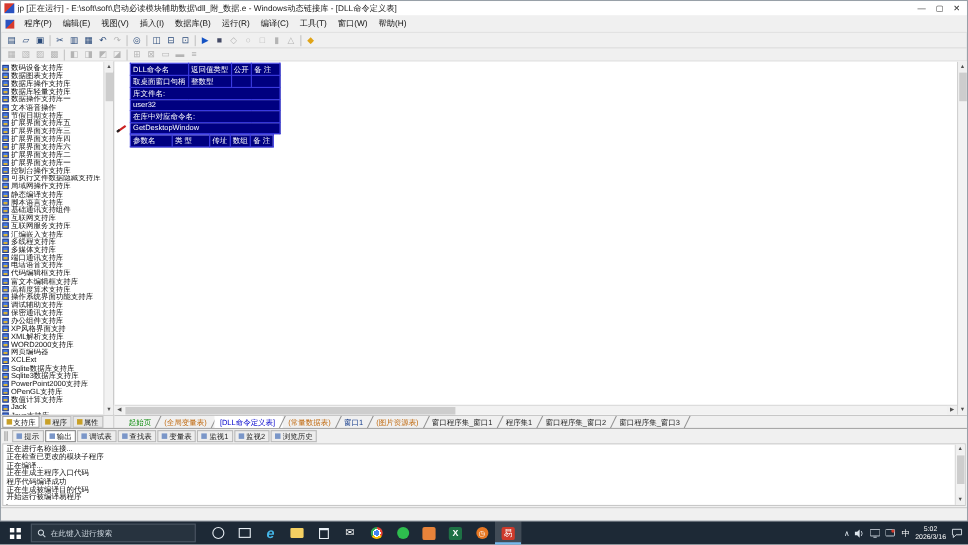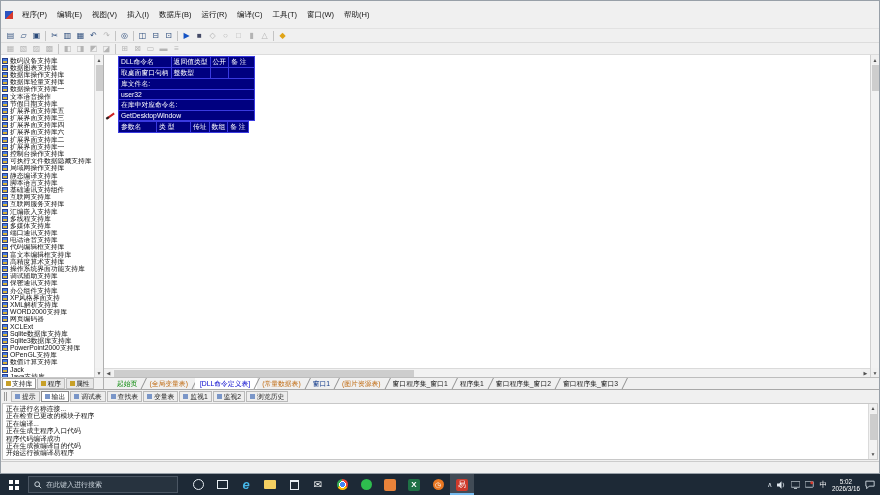--- a/index.html
+++ b/index.html
@@ -5,21 +5,21 @@
   *{margin:0;padding:0;box-sizing:border-box;}
   html,body{width:880px;height:495px;overflow:hidden;font-family:"Liberation Sans","DejaVu Sans",sans-serif;background:#fff;}
   .ide{position:absolute;left:0;top:0;right:0;bottom:21px;display:flex;flex-direction:column;background:#f0f0f0;border:1px solid #98a0a8;}
   
   .titlebar{height:13px;background:#ffffff;display:flex;align-items:center;padding:0 3px;flex:none;}
   .app-logo{width:9px;height:9px;flex:none;background:linear-gradient(135deg,#d63a2f 48%,#2b53c0 52%);margin-right:3px;}
   .title-text{font-size:7.5px;color:#1a1a1a;white-space:nowrap;overflow:hidden;}
   .t-controls{margin-left:auto;display:flex;gap:9px;padding-right:3px;flex:none;}
   .t-controls span{font-size:7.5px;color:#333;line-height:11px;}
   
-  .menubar{height:28px;display:flex;align-items:center;font-size:7.5px;color:#111;background:#f0f0f0;border-bottom:1px solid #e2e2e2;padding-left:2px;flex:none;}
+  .menubar{height:16px;display:flex;align-items:center;font-size:7.5px;color:#111;background:#f0f0f0;border-bottom:1px solid #e2e2e2;padding-left:2px;flex:none;}
   .menu-logo{width:8px;height:8px;background:linear-gradient(135deg,#2b53c0 55%,#d63a2f 55%);margin:0 4px 0 2px;flex:none;}
   .menu-item{padding:0 5px;white-space:nowrap;}
   
   .toolbar{display:flex;align-items:center;height:14px;border-bottom:1px solid #dcdcdc;padding-left:3px;flex:none;}
   .toolbar.row2{height:12px;}
   .tbtn{width:13px;height:12px;display:flex;align-items:center;justify-content:center;font-size:8px;color:#2a4a7a;font-style:normal;}
   .tbtn.dim{color:#b4b4b4;}
   .tbtn.c-run{color:#1553c4;}
   .tbtn.c-stop{color:#444a66;}
   .tbtn.c-flash{color:#e0a417;}
@@ -98,20 +98,29 @@
   .tray{margin-left:auto;display:flex;align-items:center;gap:5px;padding-right:5px;font-size:7px;}
   .tray .glyph{color:#dfe7ee;font-size:7px;}
   .ime{font-size:7.5px;color:#fff;}
   .clock{text-align:center;font-size:6.3px;line-height:7px;color:#fff;}
 </style>
 </head>
 <body>
 
 <div class="ide">
 
+  <div class="titlebar">
+    <span class="app-logo"></span>
+    <span class="title-text">jp [正在运行] - E:\soft\soft\启动必读模块辅助数据\dll_附_数据.e - Windows动态链接库 - [DLL命令定义表]</span>
+    <span class="t-controls">
+      <span>—</span>
+      <span>▢</span>
+      <span>✕</span>
+    </span>
+  </div>
 
   <div class="menubar">
     <span class="menu-logo"></span>
 
   <span class="menu-item">程序(P)</span>
       <span class="menu-item">编辑(E)</span>
       <span class="menu-item">视图(V)</span>
       <span class="menu-item">插入(I)</span>
       <span class="menu-item">数据库(B)</span>
       <span class="menu-item">运行(R)</span>

